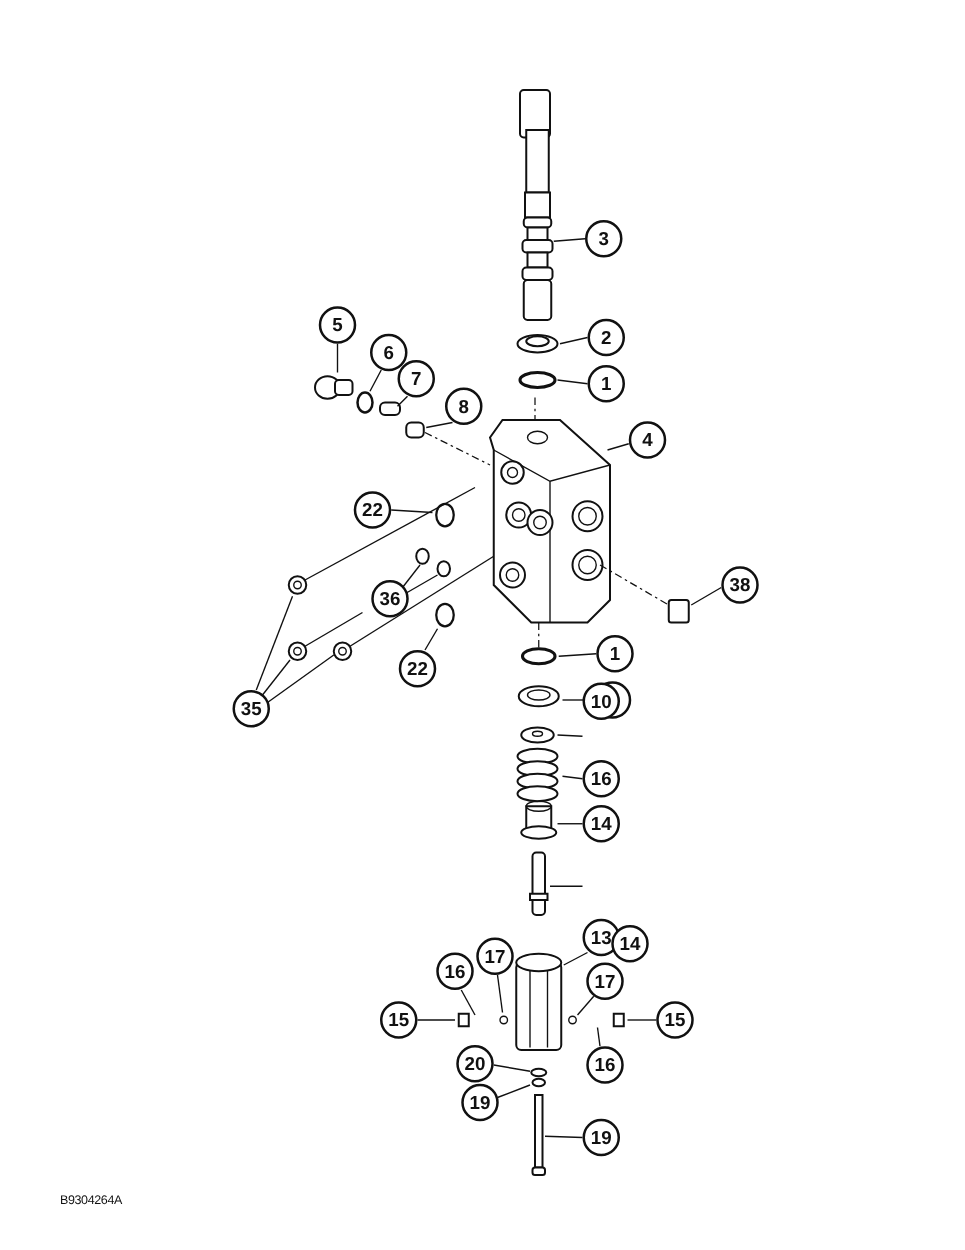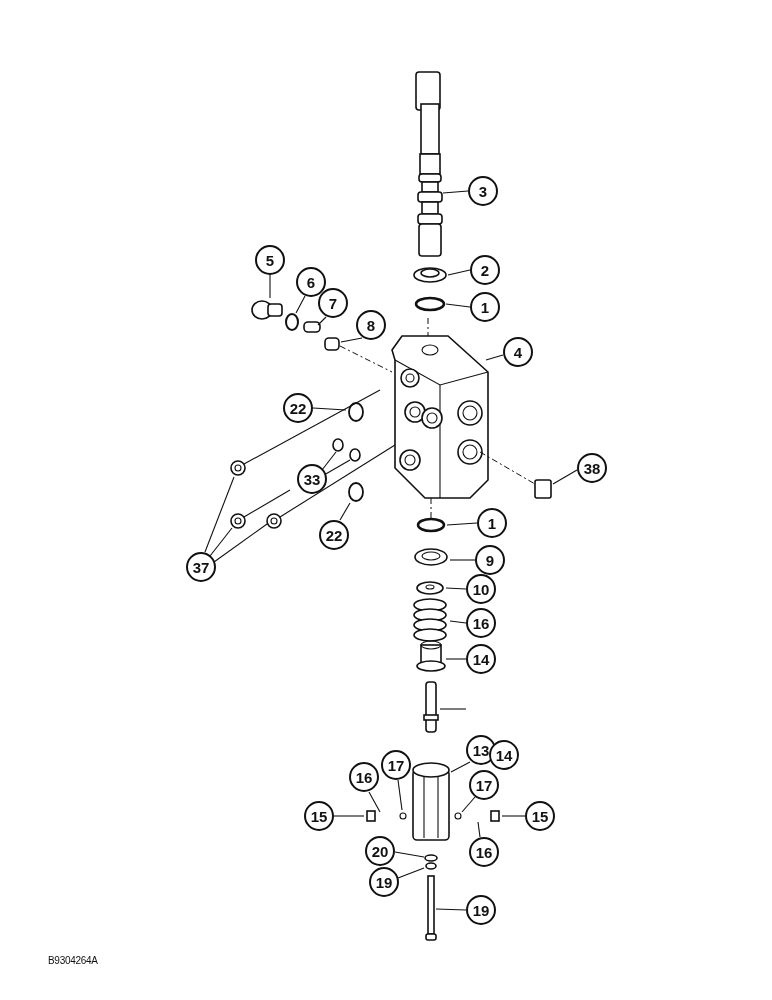--- a/index.html
+++ b/index.html
@@ -149,27 +149,27 @@
 
 <div class="callout" style="left:483px;top:191px">3</div>
 <div class="callout" style="left:485px;top:270px">2</div>
 <div class="callout" style="left:485px;top:307px">1</div>
 <div class="callout" style="left:270px;top:260px">5</div>
 <div class="callout" style="left:311px;top:282px">6</div>
 <div class="callout" style="left:333px;top:303px">7</div>
 <div class="callout" style="left:371px;top:325px">8</div>
 <div class="callout" style="left:518px;top:352px">4</div>
 <div class="callout" style="left:298px;top:408px">22</div>
-<div class="callout" style="left:312px;top:479px">33</div>
+<div class="callout" style="left:312px;top:479px">36</div>
 <div class="callout" style="left:592px;top:468px">38</div>
 <div class="callout" style="left:334px;top:535px">22</div>
-<div class="callout" style="left:201px;top:567px">37</div>
+<div class="callout" style="left:201px;top:567px">35</div>
 <div class="callout" style="left:492px;top:523px">1</div>
 <div class="callout" style="left:490px;top:560px">9</div>
-<div class="callout" style="left:481px;top:589px">10</div>
+<div class="callout" style="left:481px;top:561px">10</div>
 <div class="callout" style="left:481px;top:623px">16</div>
 <div class="callout" style="left:481px;top:659px">14</div>
 <div class="callout" style="left:481px;top:750px">13</div>
 <div class="callout" style="left:504px;top:755px">14</div>
 <div class="callout" style="left:364px;top:777px">16</div>
 <div class="callout" style="left:396px;top:765px">17</div>
 <div class="callout" style="left:484px;top:785px">17</div>
 <div class="callout" style="left:319px;top:816px">15</div>
 <div class="callout" style="left:540px;top:816px">15</div>
 <div class="callout" style="left:484px;top:852px">16</div>

